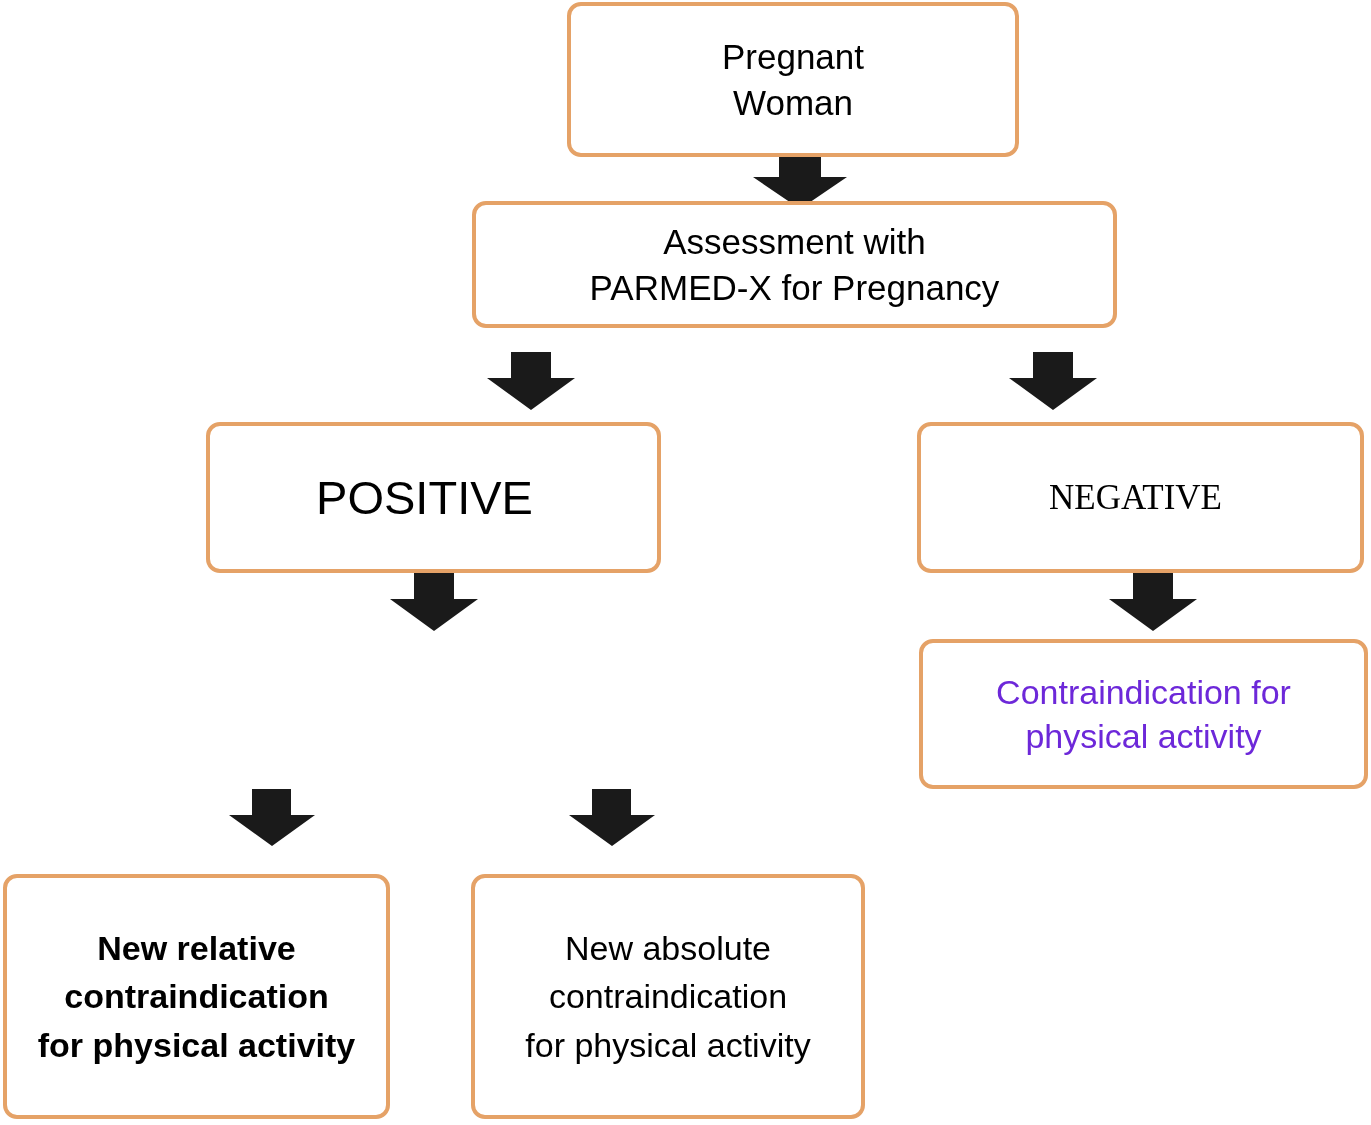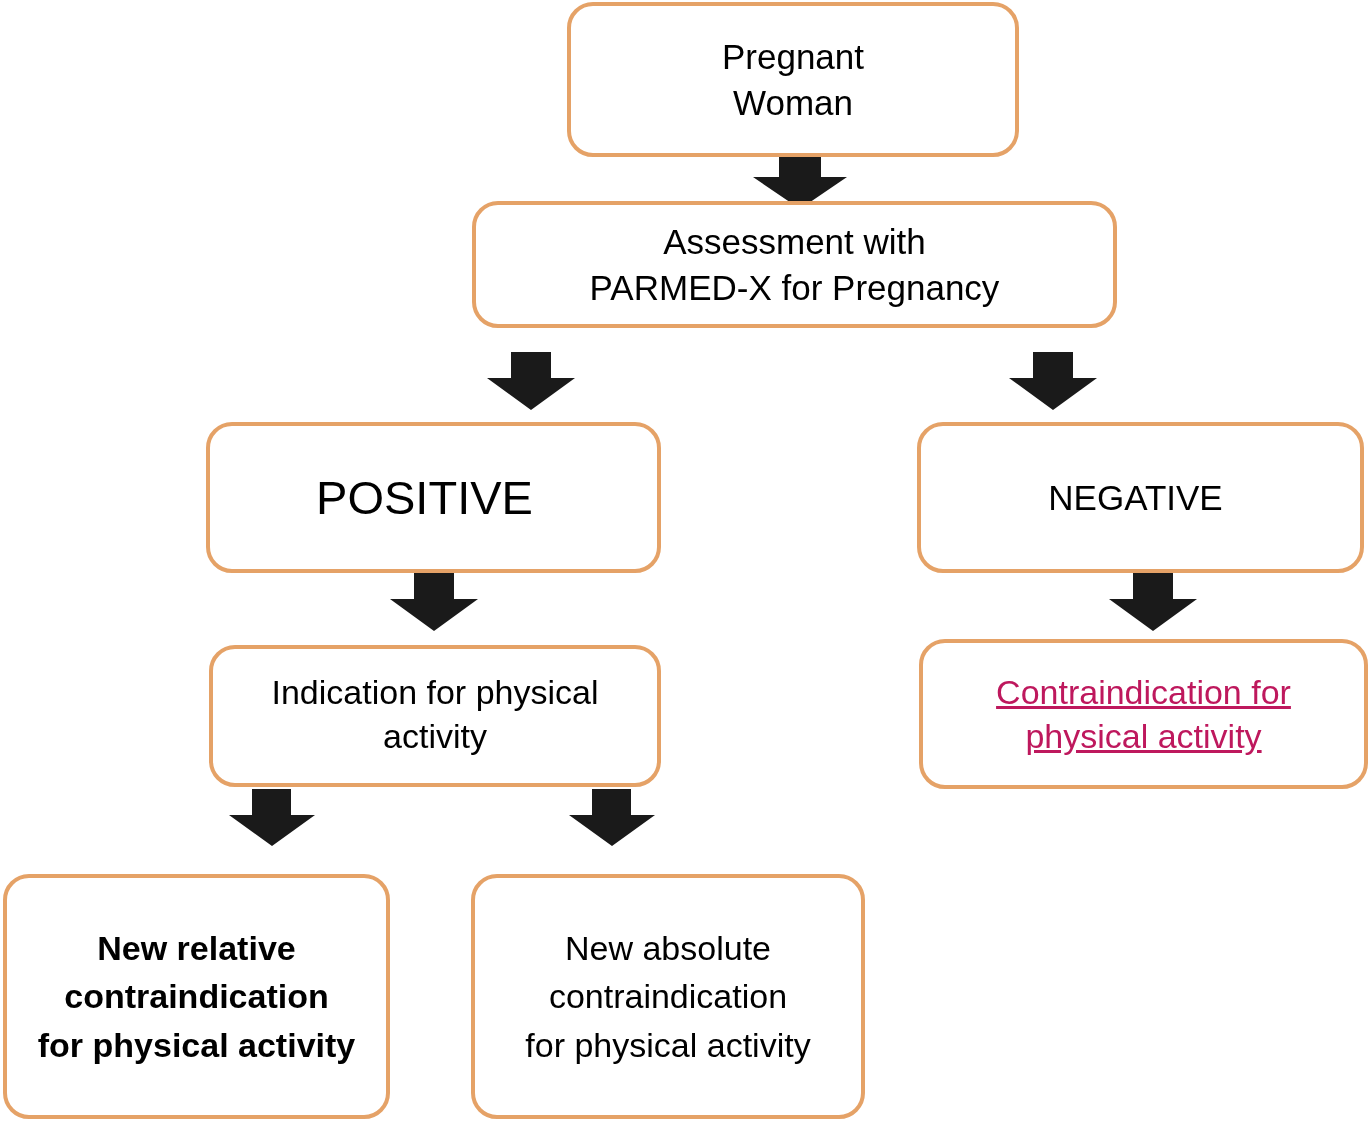--- a/index.html
+++ b/index.html
@@ -20,21 +20,21 @@
     background: #ffffff;
     overflow: hidden;
   }
 
   
   .node {
     position: absolute;
     box-sizing: border-box;
     background: #ffffff;
     border: 4px solid #e5a267;
-    border-radius: 26px;
+    border-radius: 14px;
     display: flex;
     align-items: center;
     justify-content: center;
     text-align: center;
     color: #000000;
     z-index: 2;
   }
   .node-label {
     display: block;
     line-height: 1.30;
@@ -87,31 +87,27 @@
 
   <div class="node" id="node-assessment" style="border-color: rgb(229, 162, 103); background: rgb(255, 255, 255);">
     <span class="node-label" style="color: rgb(0, 0, 0);">Assessment with
 PARMED-X for Pregnancy</span>
   </div>
 
   <div class="node" id="node-positive" style="border-color: rgb(229, 162, 103); background: rgb(255, 255, 255);">
     <span class="node-label" style="color: rgb(0, 0, 0);">POSITIVE</span>
   </div>
 
-  <div class="node" id="node-negative" style="border-color: rgb(229, 162, 103); background: rgb(255, 255, 255);">
+  <div class="node" id="node-negative" style="border-color: rgb(229, 162, 103); background: rgb(255, 255, 255); font-family: Liberation Serif, serif;">
     <span class="node-label" style="color: rgb(0, 0, 0);">NEGATIVE</span>
   </div>
 
-  <div class="node" id="node-indication" style="border-color: rgb(229, 162, 103); background: rgb(255, 255, 255);">
-    <span class="node-label" style="color: rgb(0, 0, 0);">Indication for physical
-activity</span>
-  </div>
 
   <div class="node" id="node-contraindication" style="border-color: rgb(229, 162, 103); background: rgb(255, 255, 255);">
-    <span class="node-label" style="color: #be185d; text-decoration: underline;">Contraindication for
+    <span class="node-label" style="color: #6d28d9;">Contraindication for
 physical activity</span>
   </div>
 
   <div class="node" id="node-new-relative" style="border-color: rgb(229, 162, 103); background: rgb(255, 255, 255); font-weight: bold;">
     <span class="node-label" style="color: rgb(0, 0, 0);">New relative
 contraindication
 for physical activity</span>
   </div>
 
   <div class="node" id="node-new-absolute" style="border-color: rgb(229, 162, 103); background: rgb(255, 255, 255);">

